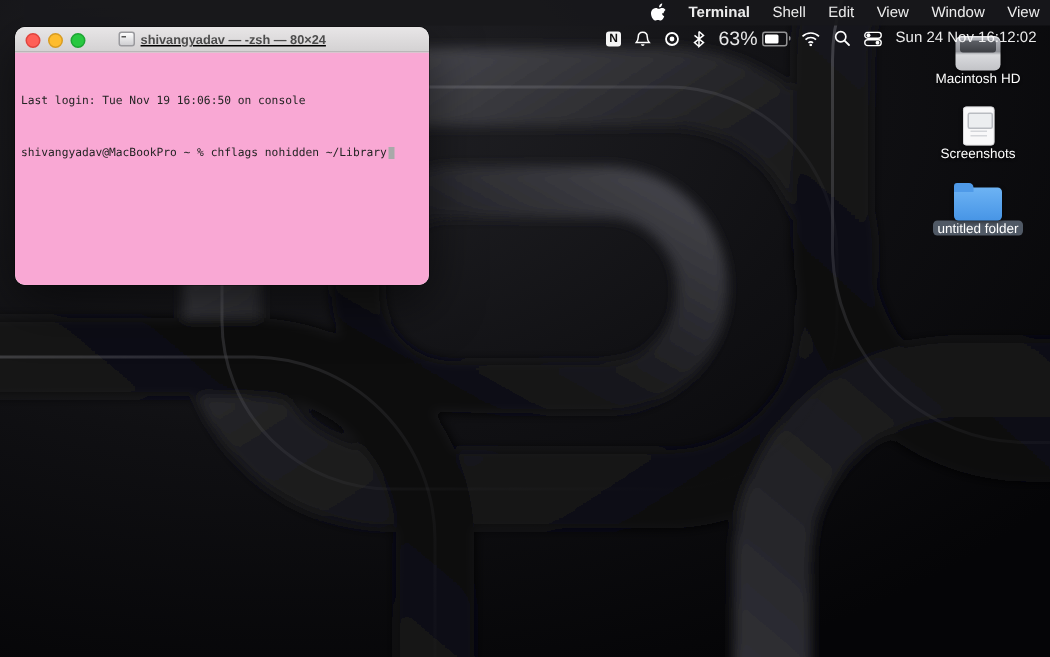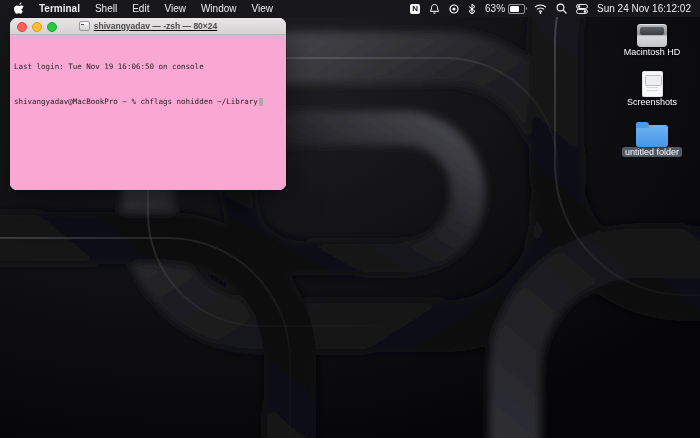--- a/index.html
+++ b/index.html
@@ -6,34 +6,34 @@
   body{
     width:700px;height:438px;overflow:hidden;position:relative;
     background:#0a0a0c;
     font-family:"Liberation Sans",sans-serif;
     -webkit-font-smoothing:antialiased;
   }
   
   .wallpaper{position:absolute;inset:0;z-index:0;}
   
   .menubar{
-    position:absolute;top:0;left:0;right:0;height:17px;z-index:30;
+    position:absolute;top:0;left:16px;right:0;height:17px;z-index:30;
     background:rgba(24,24,27,0.92);
     display:flex;align-items:flex-end;justify-content:space-between;
-    color:rgba(255,255,255,0.92);font-size:10px;
+    color:rgba(255,255,255,0.92);font-size:10px;flex-direction:column;
   }
   .menubar-left{display:flex;align-items:center;gap:1px;padding-left:8px;}
   .menubar-left .mitem{padding:0 7px;line-height:17px;white-space:nowrap;cursor:default;}
   .menubar-left .app{font-weight:bold;}
   .apple{display:flex;align-items:center;padding:0 6px;}
   .menubar-right{display:flex;align-items:center;gap:9px;padding-right:9px;}
   .sico{display:flex;align-items:center;justify-content:center;height:17px;}
   .nbox{width:10px;height:10px;border-radius:2px;background:#f5f5f5;color:#111;
         font-size:8px;font-weight:bold;display:flex;align-items:center;justify-content:center;}
-  .batt-wrap{display:flex;align-items:center;gap:3px;font-size:10px;color:rgba(255,255,255,0.9);}
+  .batt-wrap{display:flex;align-items:center;gap:3px;font-size:13px;color:rgba(255,255,255,0.9);}
   .batt{width:15px;height:8px;border:1px solid rgba(255,255,255,0.55);border-radius:2px;position:relative;}
   .batt::before{content:"";position:absolute;left:1px;top:1px;bottom:1px;width:63%;background:#fff;border-radius:1px;}
   .batt::after{content:"";position:absolute;right:-3px;top:2px;width:1.5px;height:3px;background:rgba(255,255,255,0.55);border-radius:0 1px 1px 0;}
   .clock{font-size:10px;white-space:nowrap;}
   
   .window{
     position:absolute;left:10px;top:18px;width:276px;height:172px;z-index:20;
     border-radius:7px;overflow:hidden;
     box-shadow:0 12px 34px rgba(0,0,0,0.55),0 0 0 0.5px rgba(0,0,0,0.4);
     background:#fff;

